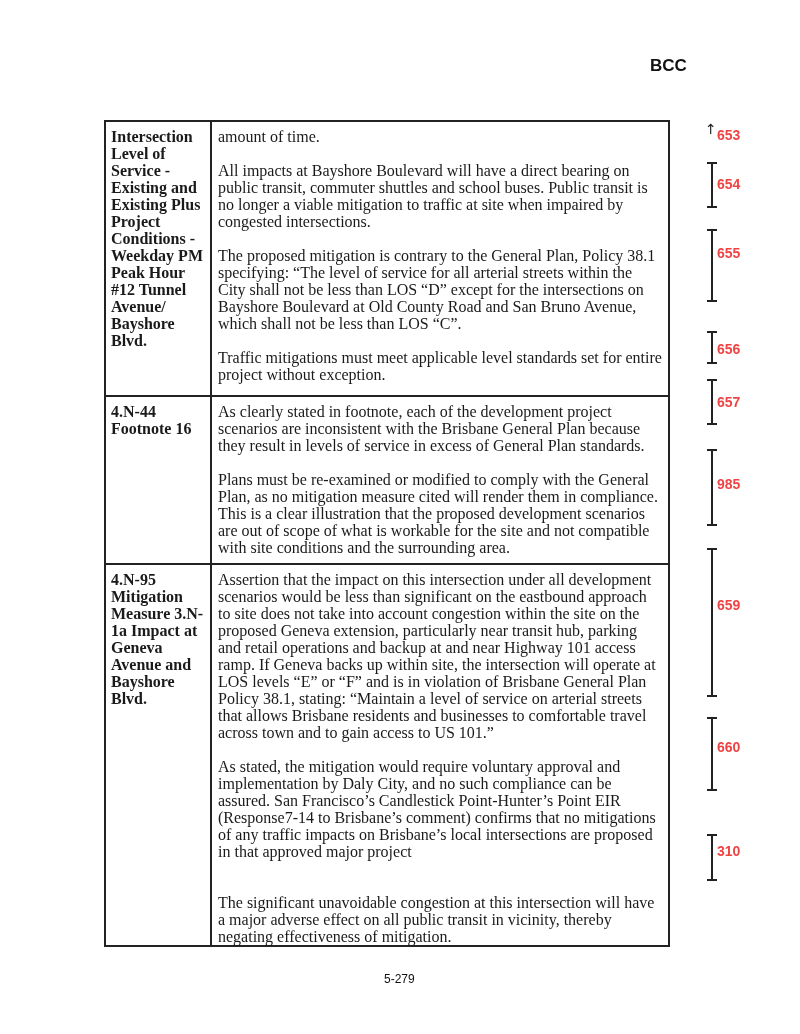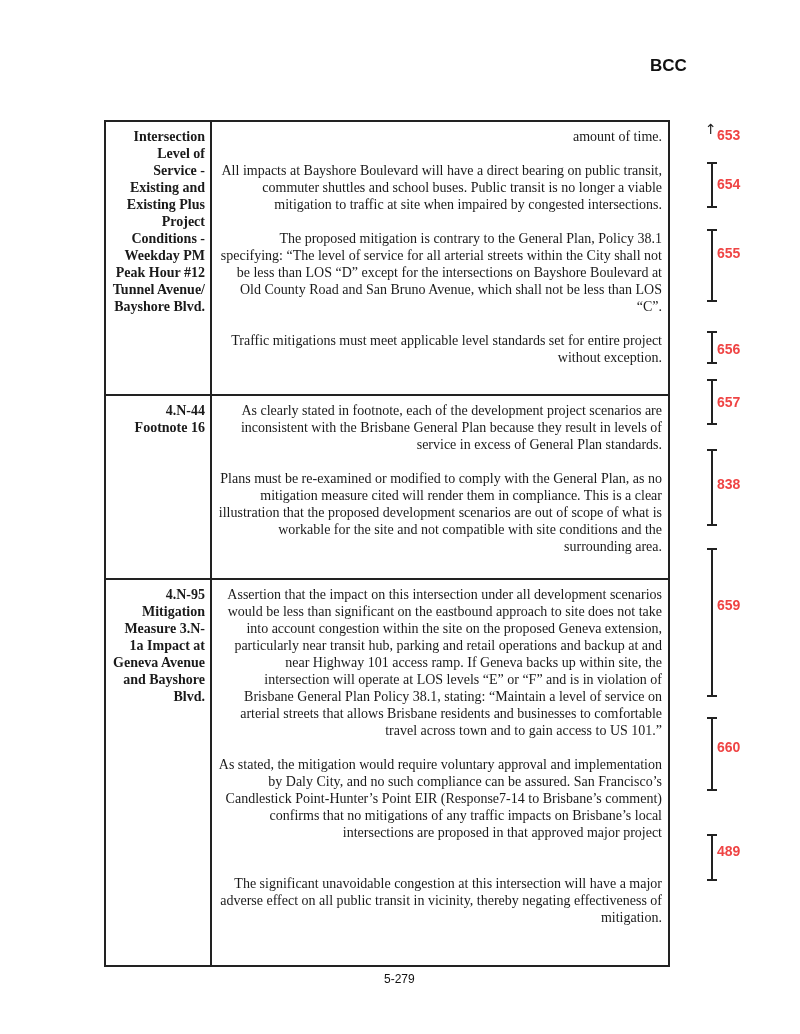--- a/index.html
+++ b/index.html
@@ -11,22 +11,22 @@
   .header-code {
     position: absolute; left: 650px; top: 56px;
     font-family: "Liberation Sans", "DejaVu Sans", sans-serif;
     font-weight: bold; font-size: 17px; color: #111;
   }
   .doc-table {
     position: absolute; left: 104px; top: 120px; width: 566px;
     border-collapse: collapse; table-layout: fixed;
   }
   .doc-table td {
-    border: 2px solid #222; vertical-align: top; padding: 6px 5px 16px 5px;
-    font-size: 14px; line-height: 17px; text-align: right;
+    border: 2px solid #222; vertical-align: top; padding: 6px 5px 0 5px;
+    font-size: 16px; line-height: 17px;
   }
   .doc-table td.label-cell { width: 94px; font-weight: bold; }
   .doc-table td.body-cell { padding-left: 6px; padding-right: 6px; }
   .para { margin: 0 0 17px 0; }
   .para:last-child { margin-bottom: 0; }
   .row1 td { height: 243px; }
   .row2 td { height: 160px; }
   .row3 td { height: 363px; }
   .row1 .p-last { margin-bottom: 12px; }
   .row3 .p-gap { margin-bottom: 34px; }
@@ -119,36 +119,36 @@
     <div class="cap-top"></div>
     <div class="cap-bot"></div>
   </div>
 <span class="bracket-label" style="top:394px;">657</span>
 
 <div class="bracket" style="top:449px;height:77px;">
     <div class="bar"></div>
     <div class="cap-top"></div>
     <div class="cap-bot"></div>
   </div>
-<span class="bracket-label" style="top:476px;">838</span>
+<span class="bracket-label" style="top:476px;">985</span>
 
 <div class="bracket" style="top:548px;height:149px;">
     <div class="bar"></div>
     <div class="cap-top"></div>
     <div class="cap-bot"></div>
   </div>
 <span class="bracket-label" style="top:597px;">659</span>
 
 <div class="bracket" style="top:717px;height:74px;">
     <div class="bar"></div>
     <div class="cap-top"></div>
     <div class="cap-bot"></div>
   </div>
 <span class="bracket-label" style="top:739px;">660</span>
 
 <div class="bracket" style="top:834px;height:47px;">
     <div class="bar"></div>
     <div class="cap-top"></div>
     <div class="cap-bot"></div>
   </div>
-<span class="bracket-label" style="top:843px;">489</span>
+<span class="bracket-label" style="top:843px;">310</span>
 
 <div class="page-number">5-279</div>
 
 </body></html>

